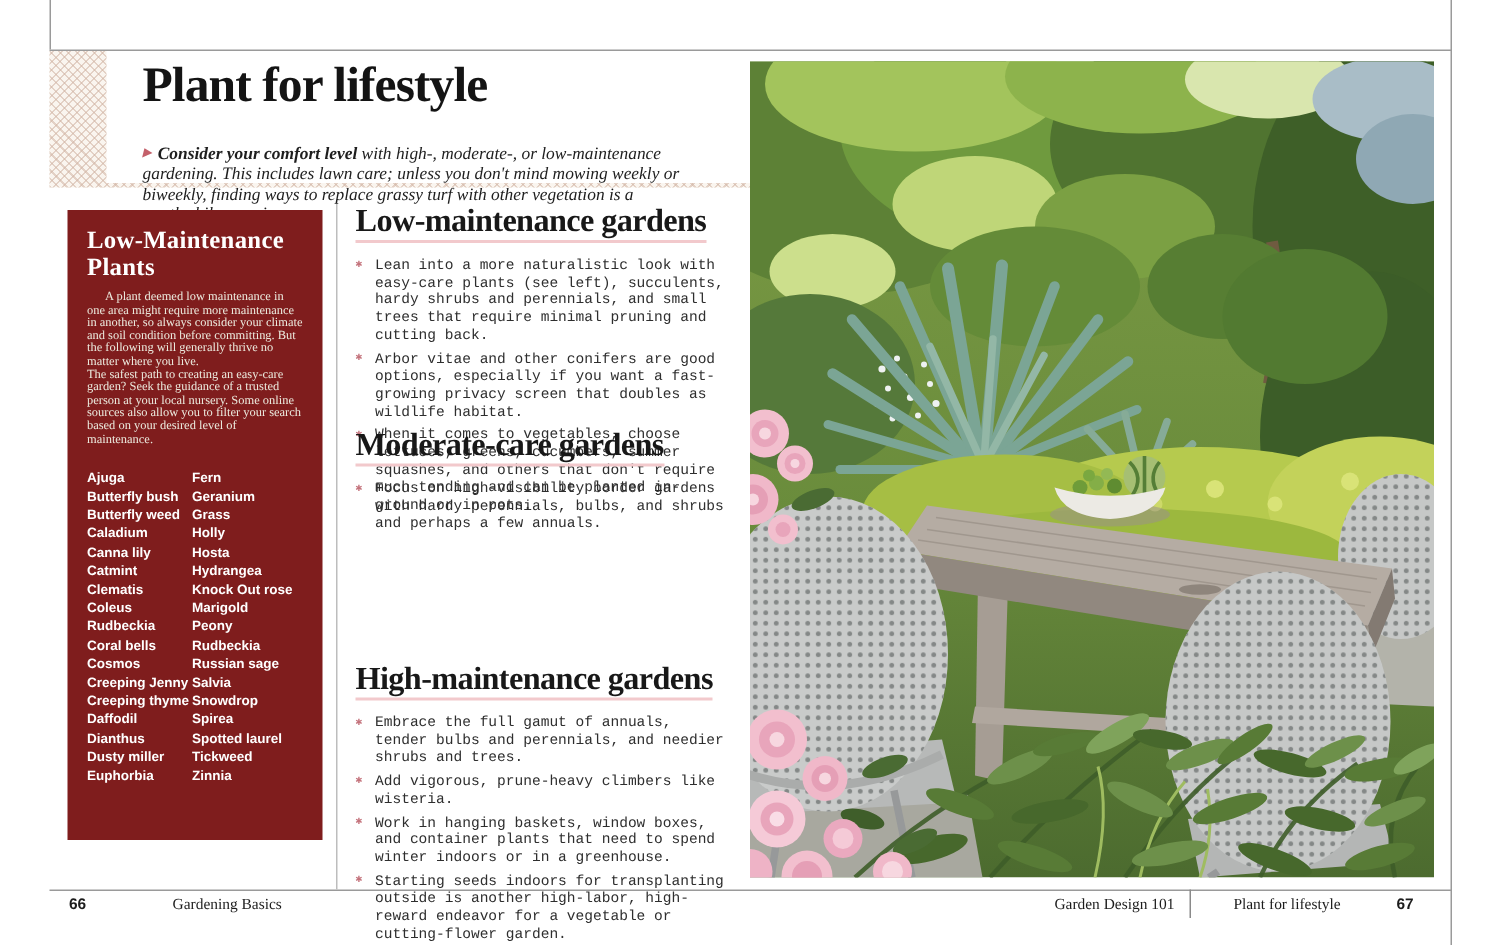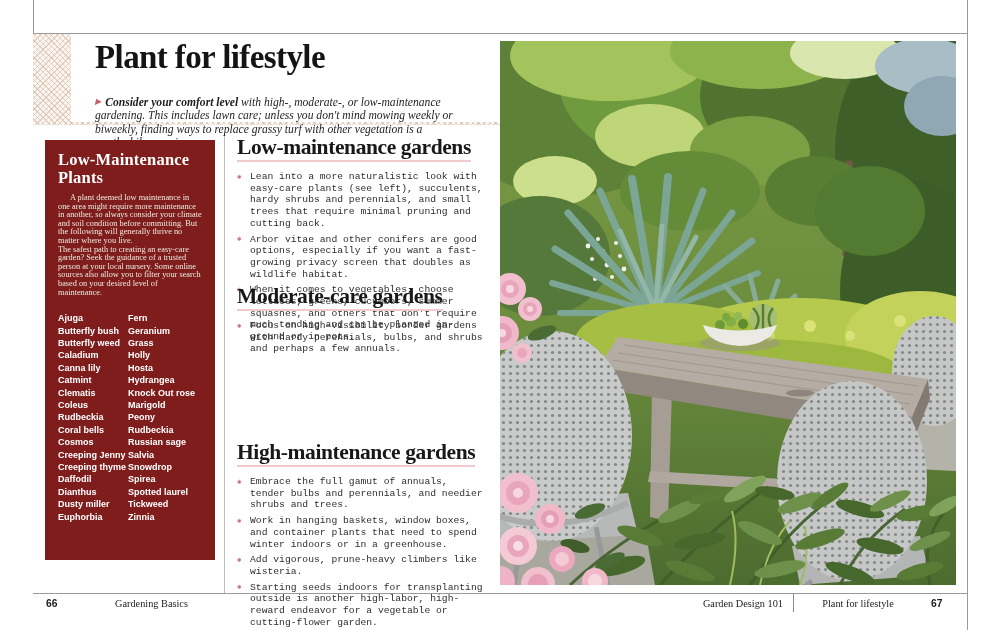--- a/index.html
+++ b/index.html
@@ -143,22 +143,22 @@
 <div class="section" id="section-1">
   <h2>Moderate-care gardens</h2>
   <ul class="bullets">
       <li class="bullet">Focus on high-visibility border gardens with hardy perennials, bulbs, and shrubs and perhaps a few annuals.</li>
     </ul>
 </div>
 <div class="section" id="section-2">
   <h2>High-maintenance gardens</h2>
   <ul class="bullets">
       <li class="bullet">Embrace the full gamut of annuals, tender bulbs and perennials, and needier shrubs and trees.</li>
+      <li class="bullet">Add vigorous, prune-heavy climbers like wisteria.</li>
       <li class="bullet">Work in hanging baskets, window boxes, and container plants that need to spend winter indoors or in a greenhouse.</li>
-      <li class="bullet">Add vigorous, prune-heavy climbers like wisteria.</li>
       <li class="bullet">Starting seeds indoors for transplanting outside is another high-labor, high-reward endeavor for a vegetable or cutting-flower garden.</li>
     </ul>
 </div>
 
 <div class="footer-text footer-num" id="footer-left-num">66</div>
 <div class="footer-text footer-serif" id="footer-left-label">Gardening Basics</div>
 <div class="footer-text footer-serif" id="footer-right-section">Garden Design 101</div>
 <div class="footer-text footer-serif" id="footer-right-chapter">Plant for lifestyle</div>
 <div class="footer-text footer-num" id="footer-right-num">67</div>
 

